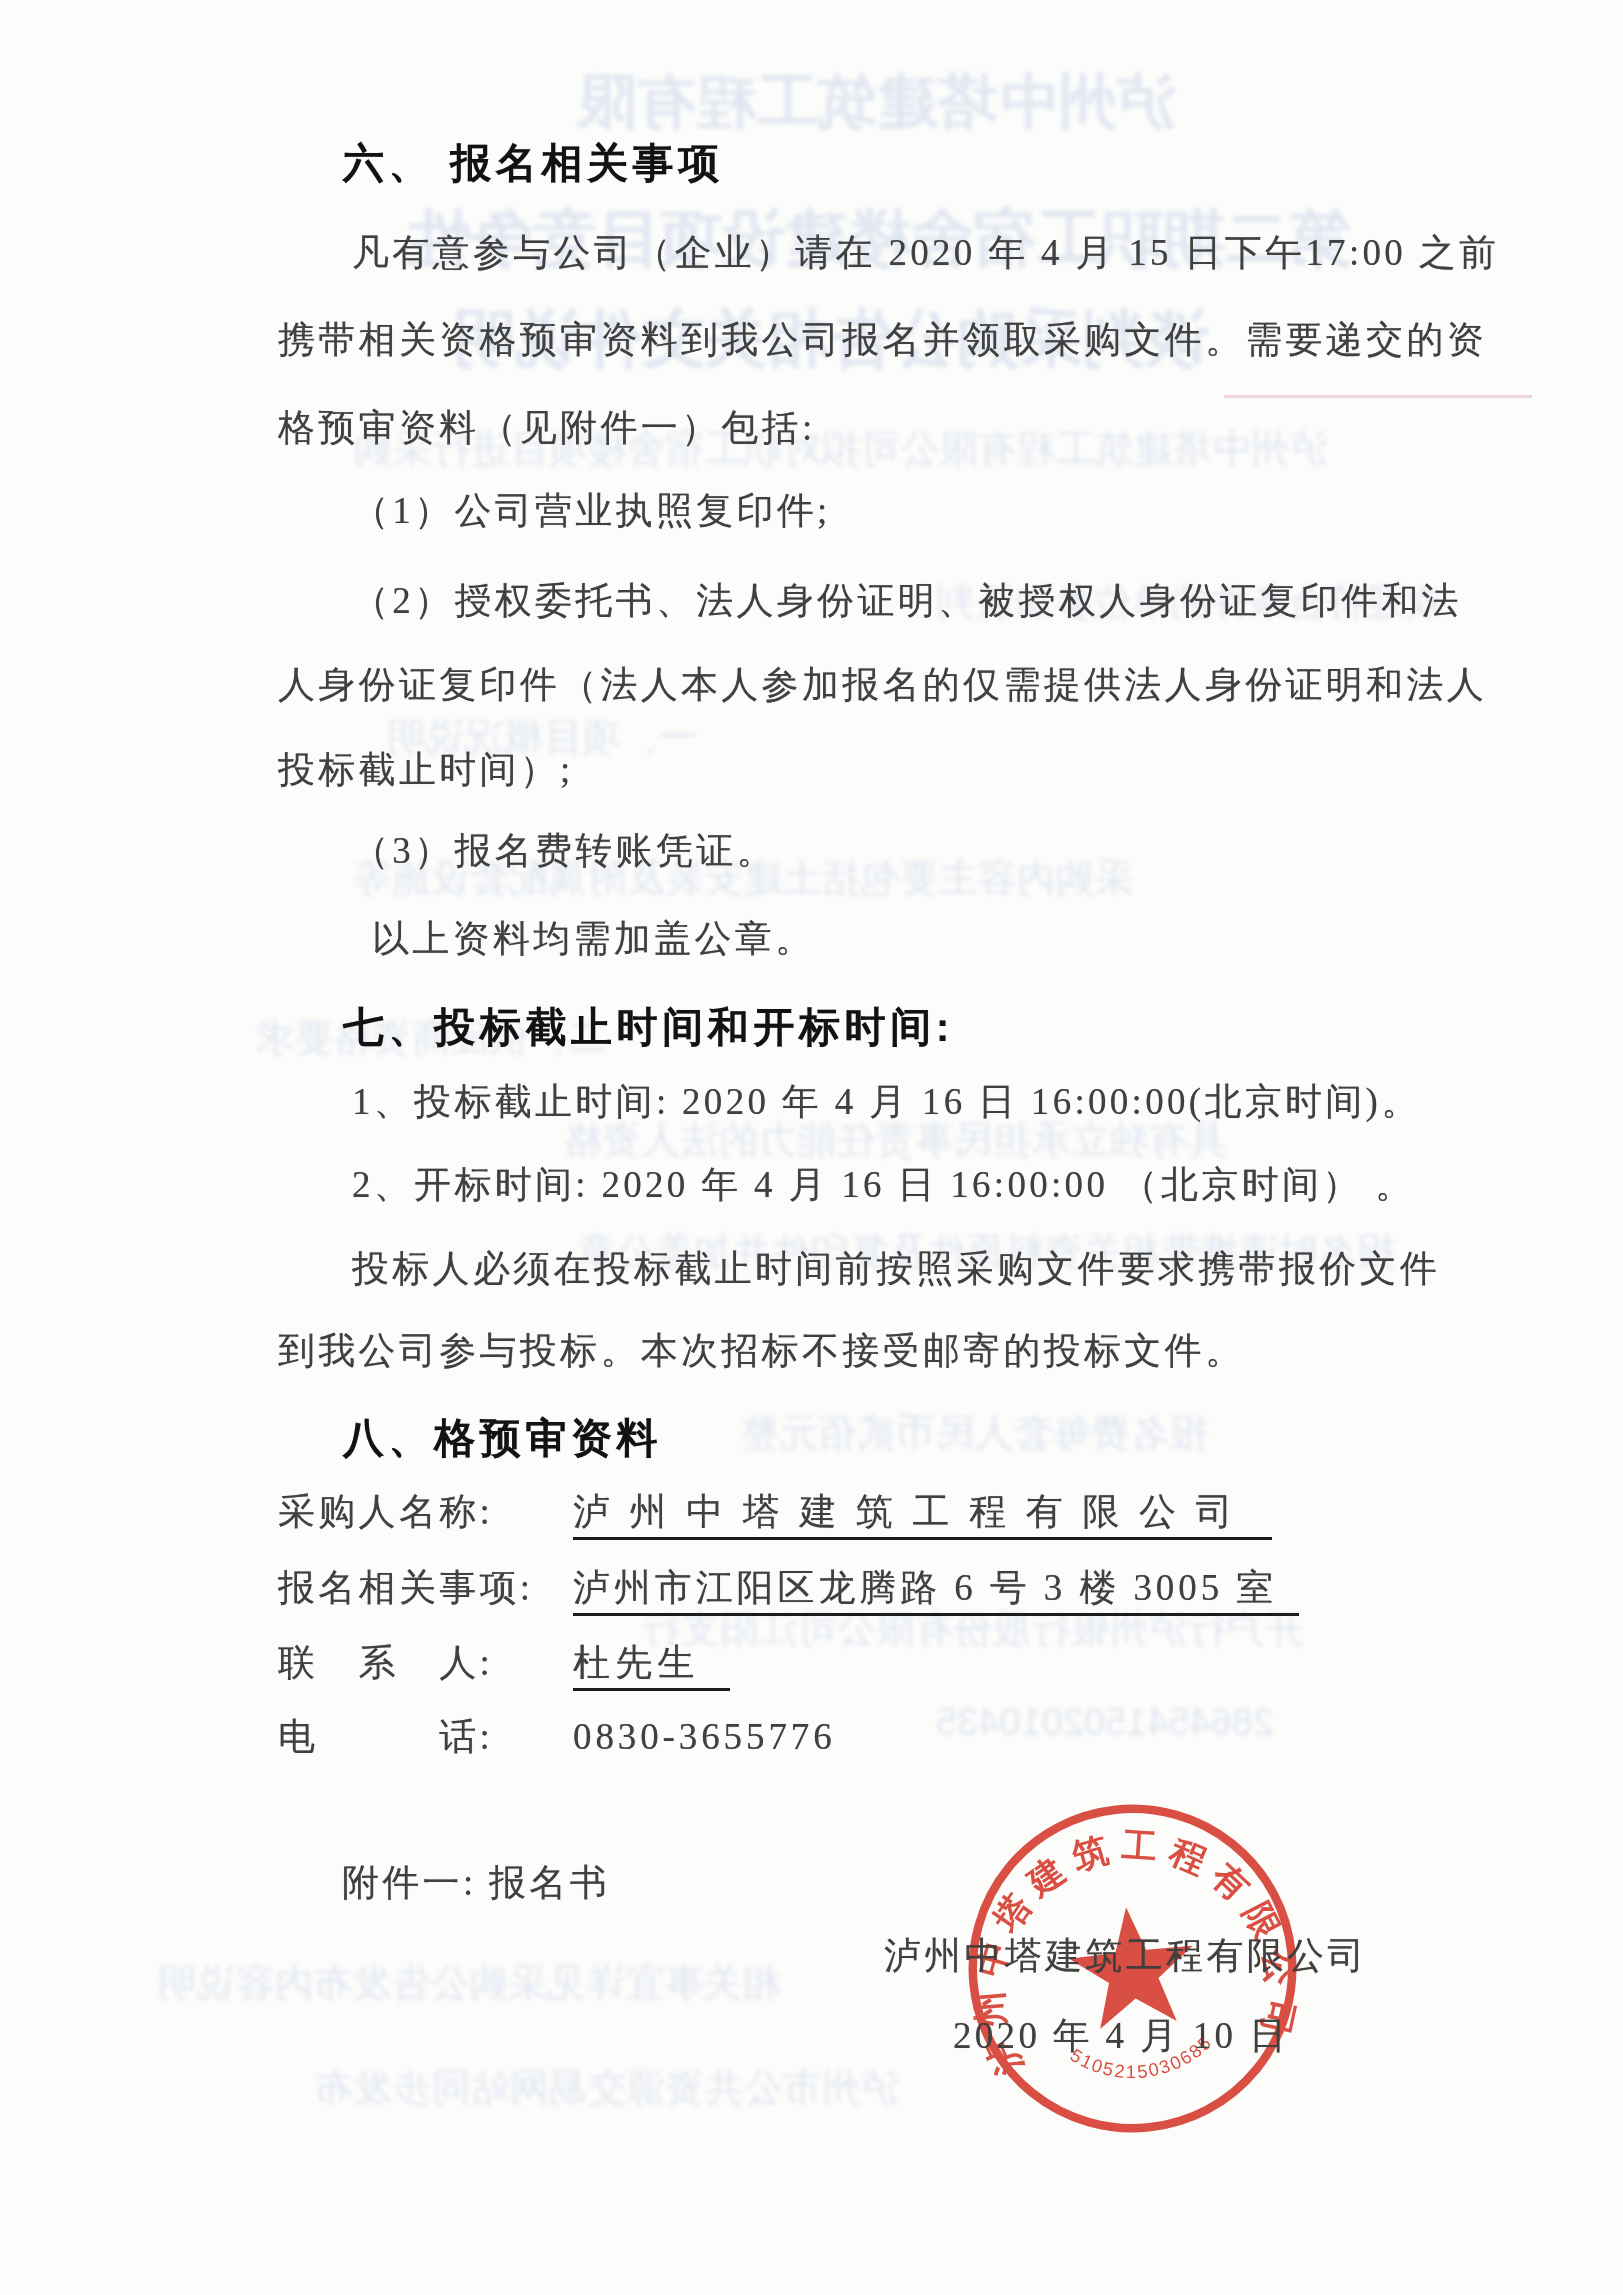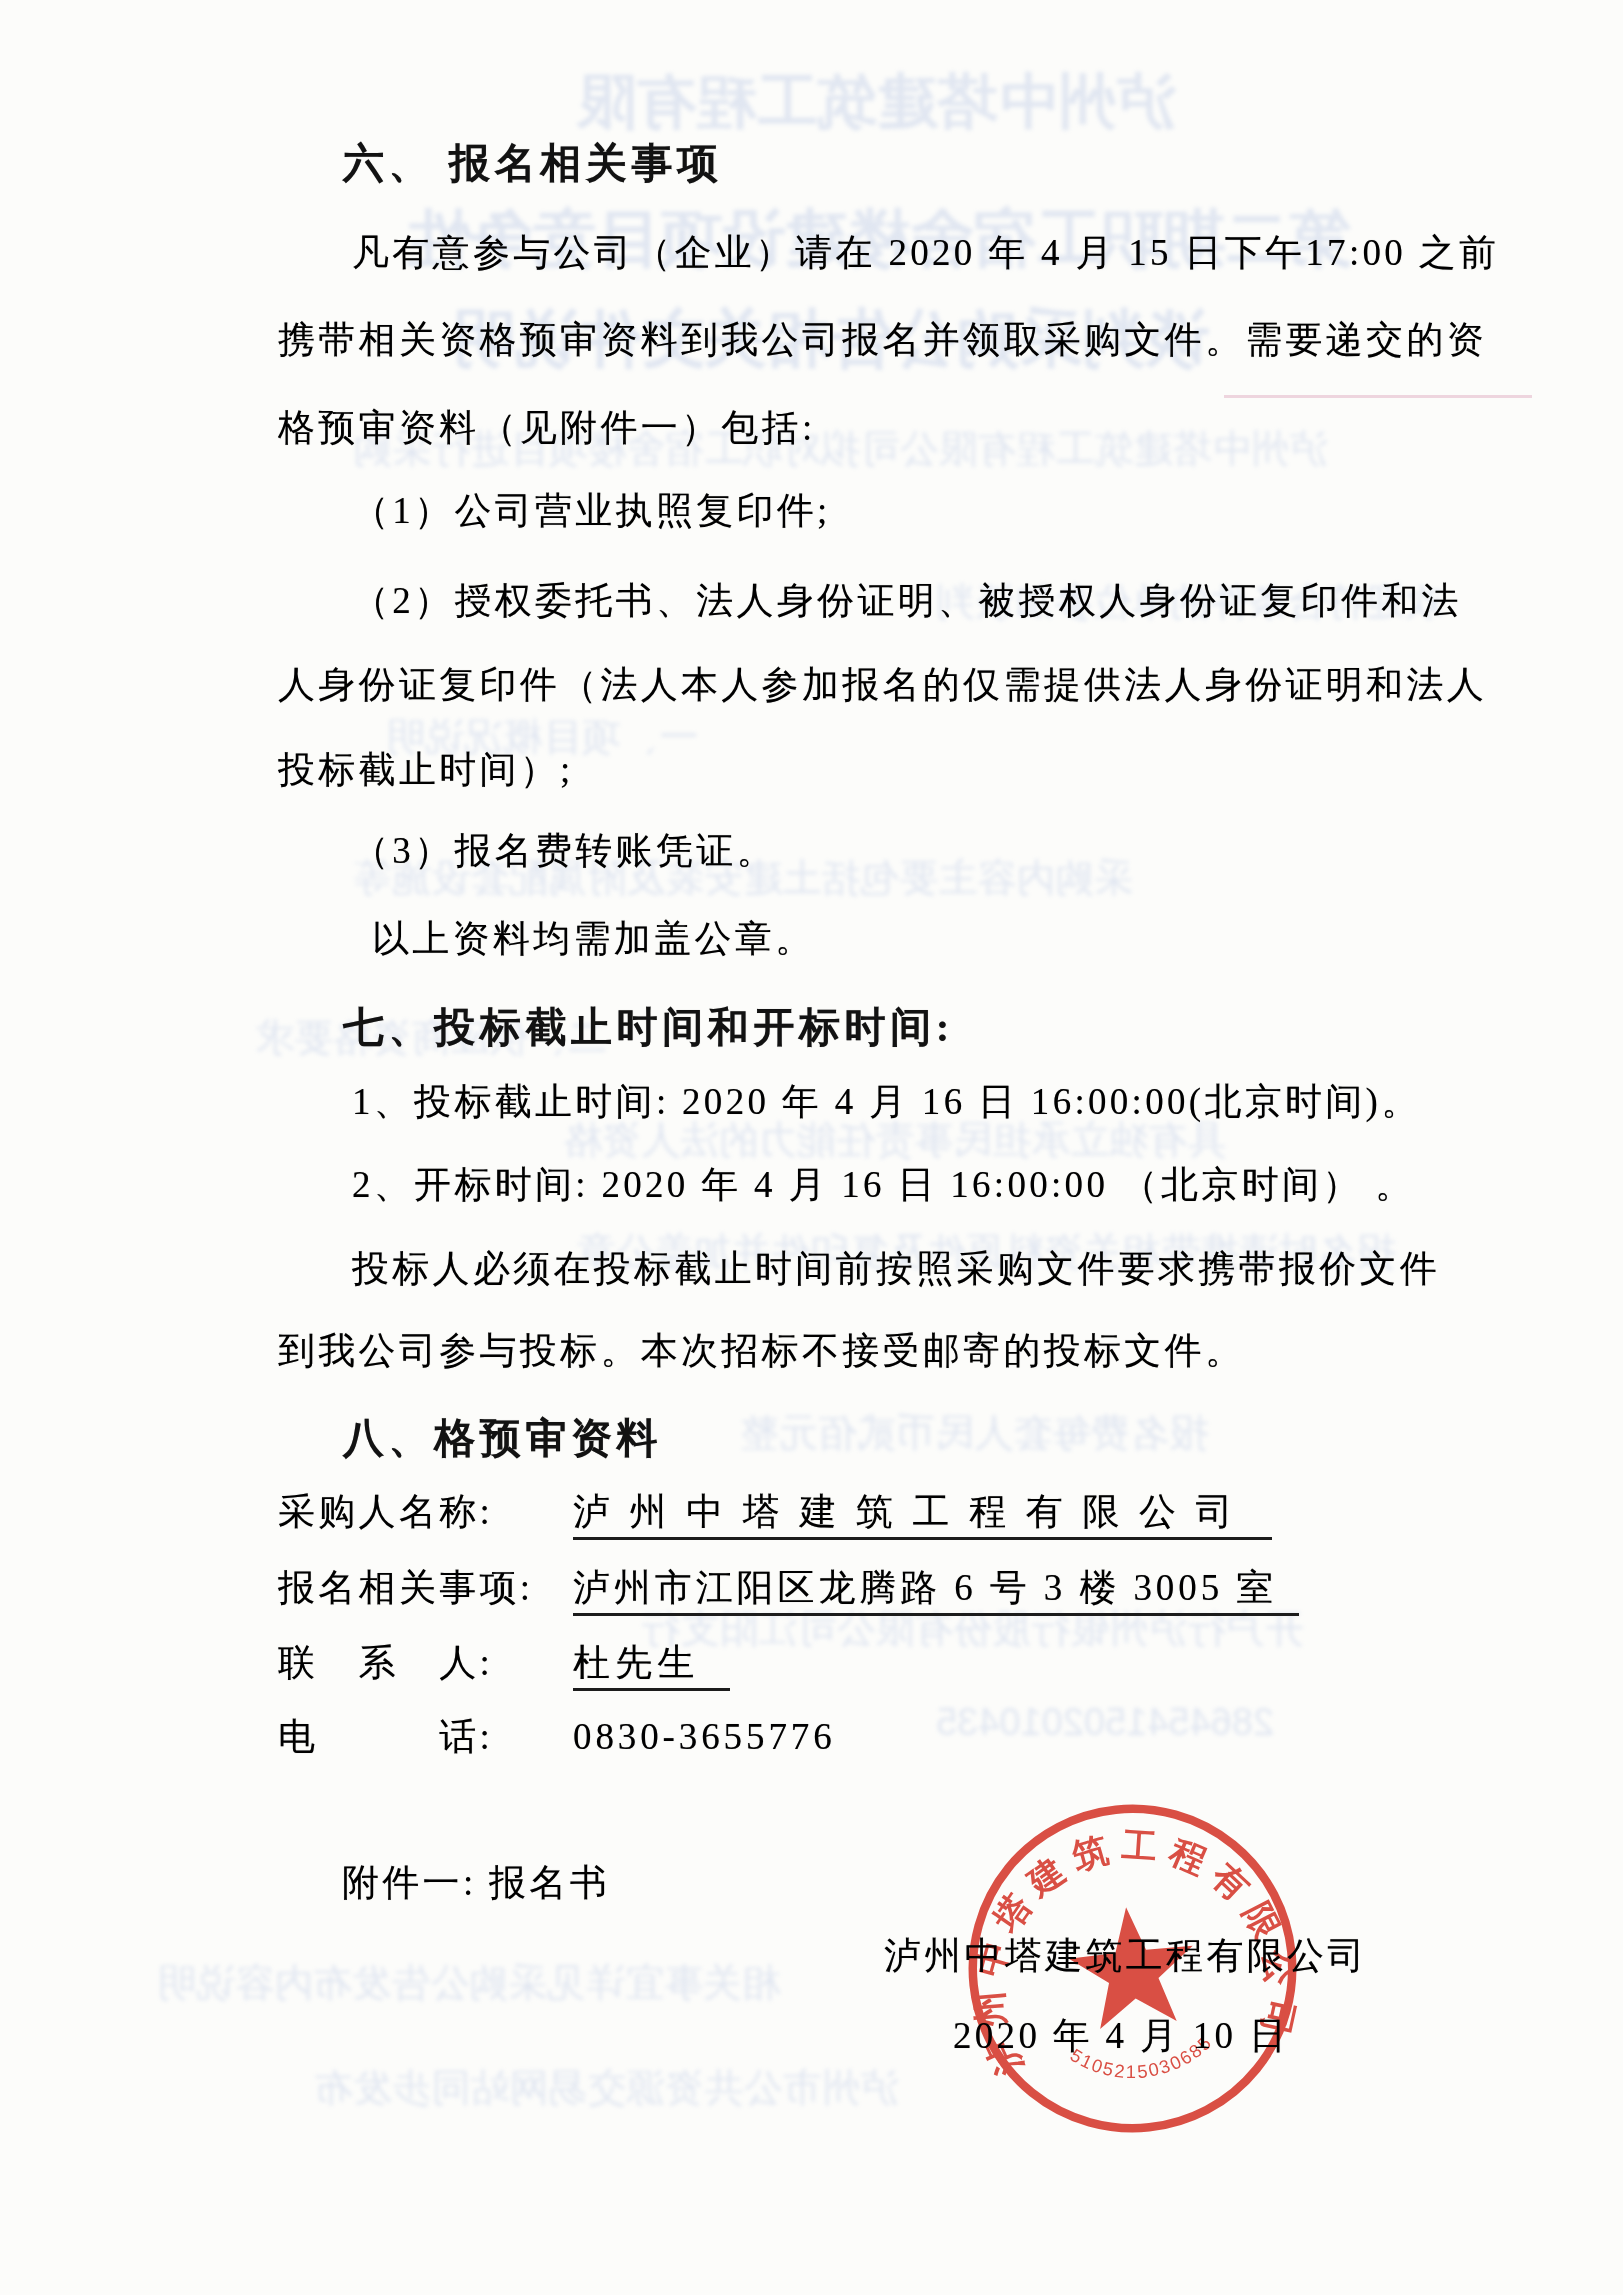--- a/index.html
+++ b/index.html
@@ -10,26 +10,26 @@
     overflow:hidden;
     font-family:"Liberation Serif","DejaVu Serif",serif;
     color:#1c1c1c;
   }
   
   .ln{
     position:absolute;
     white-space:nowrap;
     font-size:37px;
     letter-spacing:3.3px;
-    color:#000000;
+    color:#404040;
     text-shadow:0 0 0.7px rgba(20,20,20,.45);
     z-index:3;
   }
   .hd{
-    font-family:Liberation Serif, serif;
+    font-family:Liberation Sans, sans-serif;
     font-weight:bold;
     font-size:41px;
     letter-spacing:4.6px;
     color:#121212;
   }
   .pos-h6 {left:343px; top:136px;}
   .pos-p1a{left:352px; top:228px;}
   .pos-p1b{left:278px; top:315px;text-align:center;}
   .pos-p1c{left:278px; top:403px;text-align:right;}
   .pos-i1 {left:352px; top:486px;}

